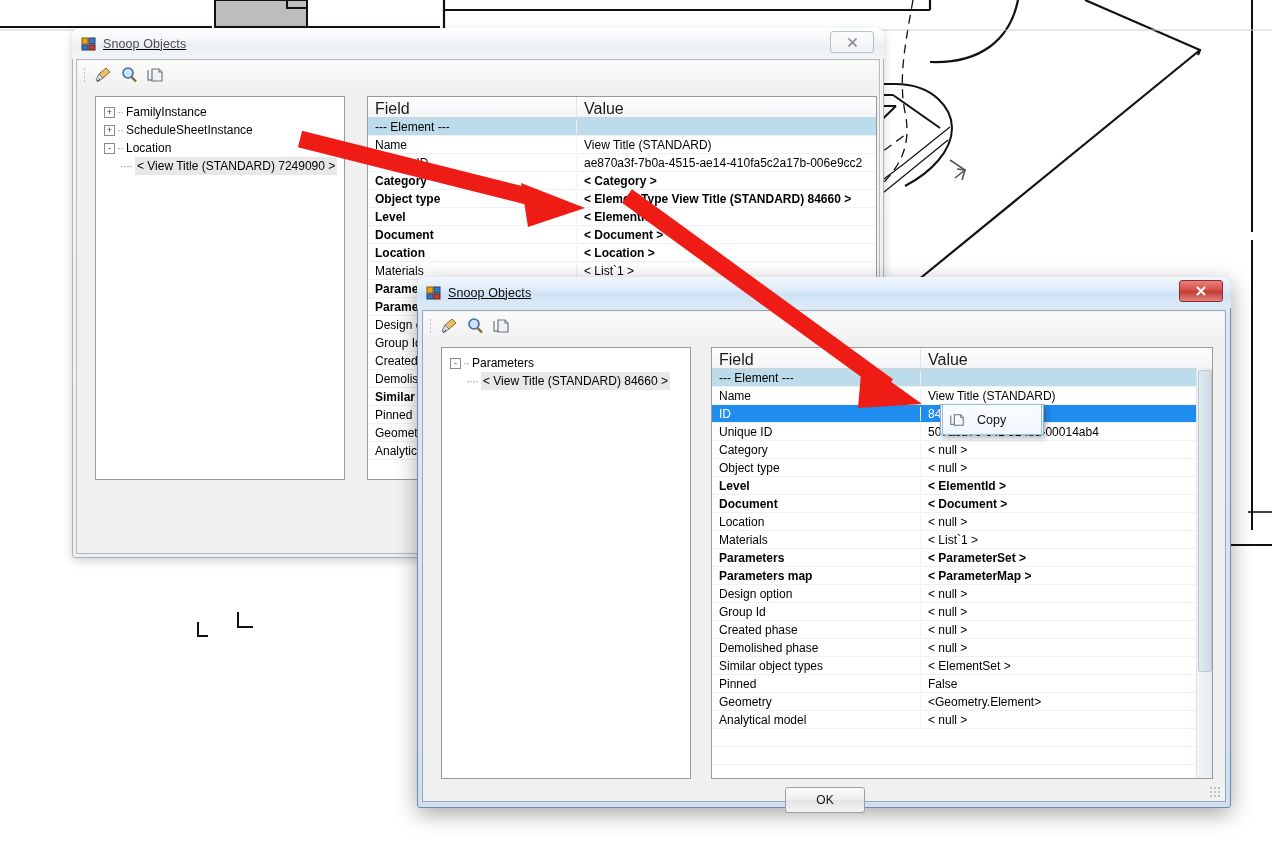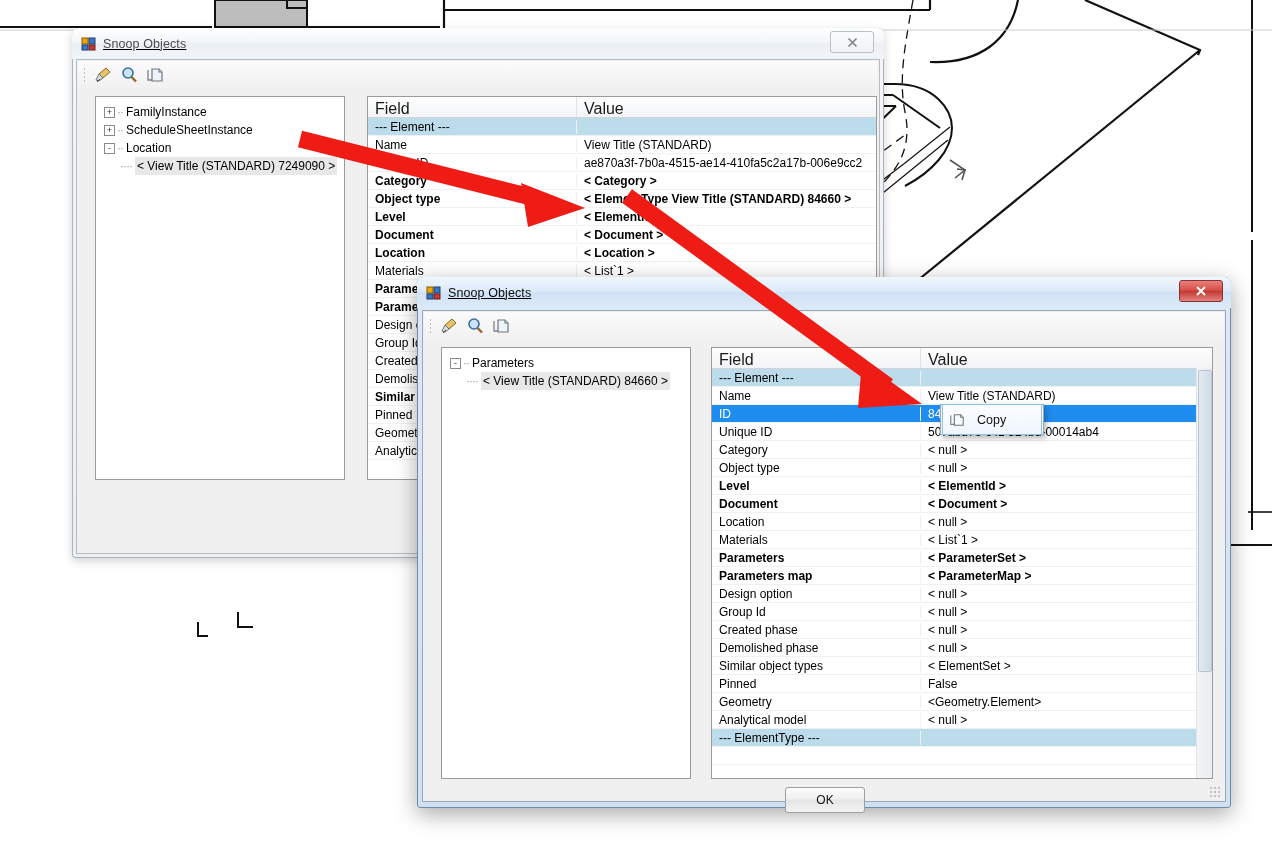--- a/index.html
+++ b/index.html
@@ -507,24 +507,20 @@
               <div class="" style="flex: 1 1 0%;">False</div>
             </div>
             <div class="lv-row">
               <div class="cfield" style="width: 201px;">Geometry</div>
               <div class="" style="flex: 1 1 0%;">&lt;Geometry.Element&gt;</div>
             </div>
             <div class="lv-row">
               <div class="cfield" style="width: 201px;">Analytical model</div>
               <div class="" style="flex: 1 1 0%;">&lt; null &gt;</div>
             </div>
-            <div class="lv-row row-sep">
-              <div class="cfield" style="width: 201px;">--- ElementType ---</div>
-              <div class="" style="flex: 1 1 0%;"></div>
-            </div>
             <div class="lv-row">
               <div class="cfield" style="width: 201px;"></div>
               <div class="" style="flex: 1 1 0%;"></div>
             </div>
             <div class="lv-row">
               <div class="cfield" style="width: 201px;"></div>
               <div class="" style="flex: 1 1 0%;"></div>
             </div>
           </div>
       </div>

